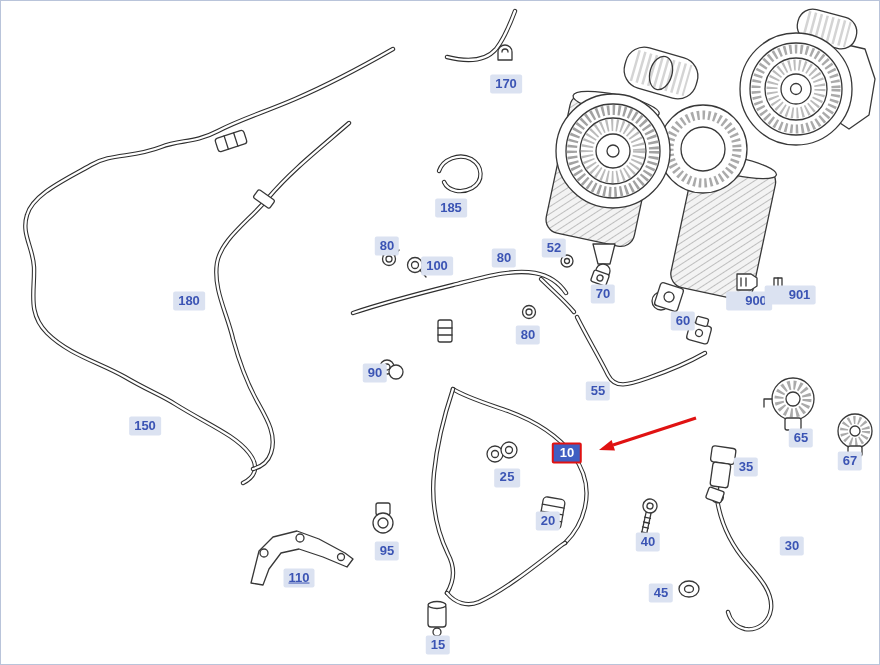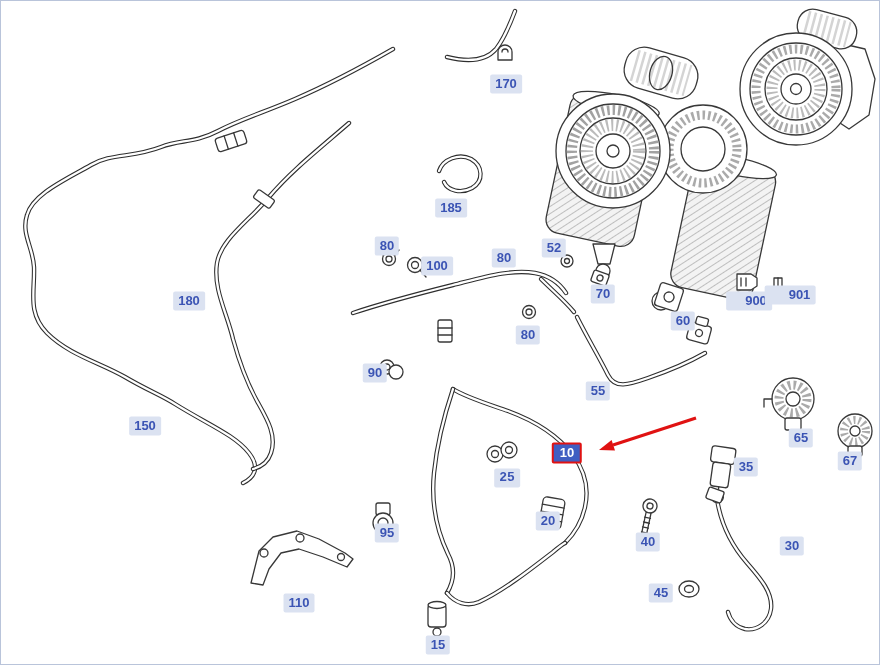--- a/index.html
+++ b/index.html
@@ -295,19 +295,19 @@
       <div class="part-label" style="left: 374px; top: 372px;">90</div>
       <div class="part-label" style="left: 597px; top: 390px;">55</div>
       <div class="part-label" style="left: 144px; top: 425px;">150</div>
       <div class="part-label" style="left: 800px; top: 437px;">65</div>
       <div class="part-label selected" style="left: 566px; top: 452px; text-align: right;">10</div>
       <div class="part-label" style="left: 849px; top: 460px;">67</div>
       <div class="part-label" style="left: 745px; top: 466px;">35</div>
       <div class="part-label" style="left: 506px; top: 477px; font-family: Liberation Mono, monospace;">25</div>
       <div class="part-label" style="left: 547px; top: 520px;">20</div>
       <div class="part-label" style="left: 647px; top: 541px;">40</div>
-      <div class="part-label" style="left: 386px; top: 532px;">95</div>
+      <div class="part-label" style="left: 386px; top: 550px;">95</div>
       <div class="part-label" style="left: 791px; top: 545px;">30</div>
-      <div class="part-label" style="left: 298px; top: 602px;">110</div>
+      <div class="part-label" style="left: 298px; top: 577px; text-decoration: underline;">110</div>
       <div class="part-label" style="left: 660px; top: 592px;">45</div>
       <div class="part-label" style="left: 437px; top: 644px;">15</div>
     </div>
 </div>
 
 </body></html>

